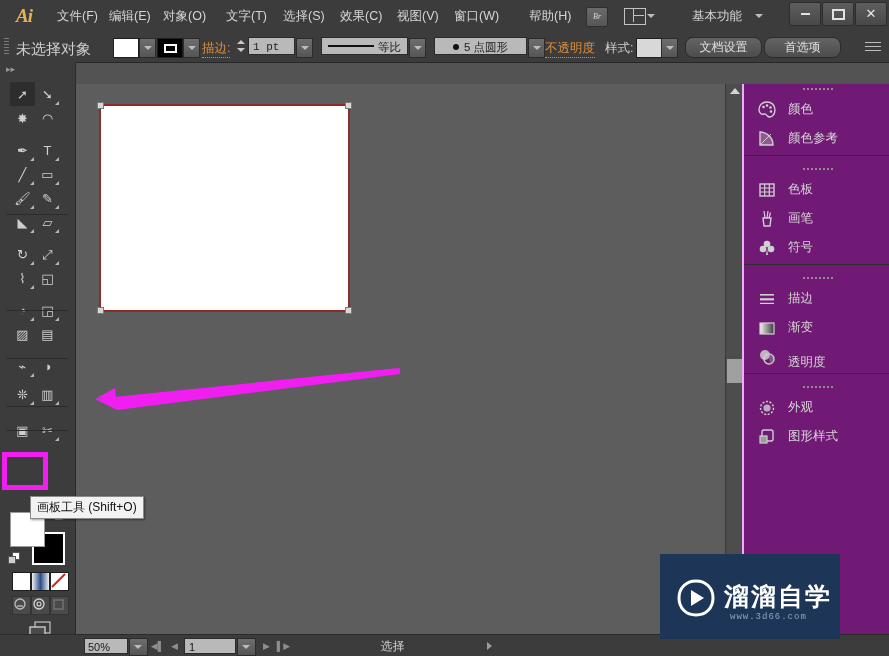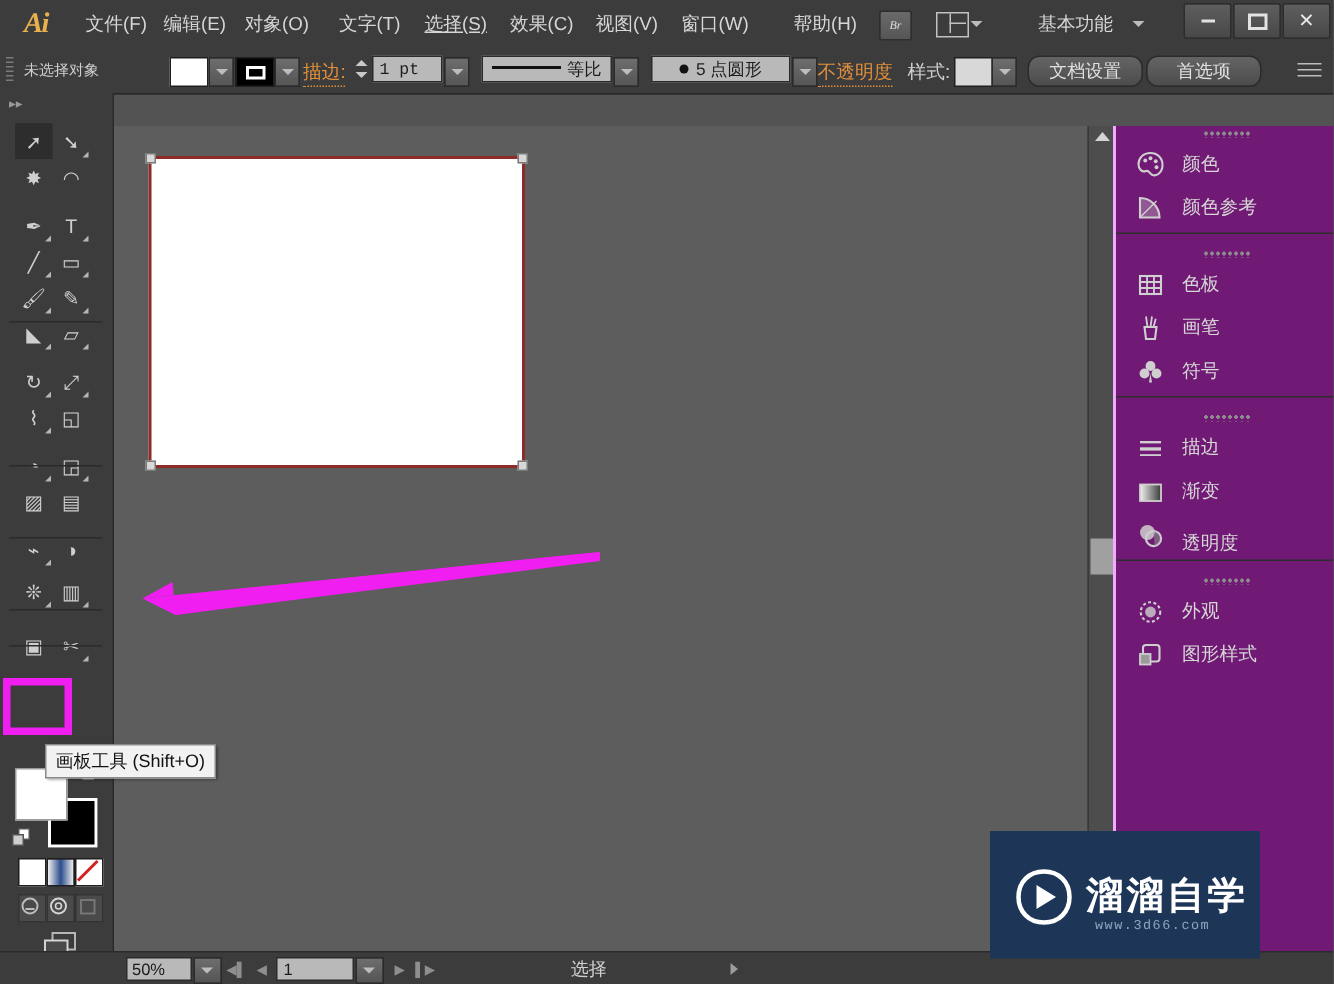--- a/index.html
+++ b/index.html
@@ -83,21 +83,21 @@
   
   #controlbar {
     position:absolute; left:0; top:32px; width:889px; height:30px;
     background:#3c3c3c; border-bottom:1px solid #272727;
   }
   #grip {
     position:absolute; left:4px; top:6px; width:5px; height:18px;
   }
   #grip i{ display:block; width:5px; height:1px; background:#7b7b7b; margin-bottom:2px;}
   #sel-status {
-    position:absolute; left:16px; top:8px; font-size:10px; color:#cfcfcf;
+    position:absolute; left:16px; top:8px; font-size:15px; color:#cfcfcf;
   }
   .ctl-swatch {
     position:absolute; top:6px; width:24px; height:18px;
     border:1px solid #1f1f1f;
   }
   .ctl-arrowbox {
     position:absolute; top:6px; width:15px; height:18px;
     background:linear-gradient(#6e6e6e,#555); border:1px solid #2b2b2b;
   }
   .ctl-arrowbox .caret-down{ position:absolute; left:4px; top:7px; }
@@ -337,21 +337,21 @@
 
 <div id="app">
 
   <div id="menubar">
     <div id="ai-logo">Ai</div>
     <div id="menu-items">
         <div class="menu-item" style="left: 52px;">文件(F)</div>
         <div class="menu-item" style="left: 104px;">编辑(E)</div>
         <div class="menu-item" style="left: 158px;">对象(O)</div>
         <div class="menu-item" style="left: 221px;">文字(T)</div>
-        <div class="menu-item" style="left: 278px; text-decoration: underline;">选择(S)</div>
+        <div class="menu-item" style="left: 278px;">选择(S)</div>
         <div class="menu-item" style="left: 335px;">效果(C)</div>
         <div class="menu-item" style="left: 392px;">视图(V)</div>
         <div class="menu-item" style="left: 449px;">窗口(W)</div>
         <div class="menu-item" style="left: 524px;">帮助(H)</div>
       </div>
     <div id="br-btn">Br</div>
     <div id="layout-btn">
       <span class="glyph"></span>
       <span class="caret-down" style="position:absolute;left:23px;top:8px;"></span>
     </div>

